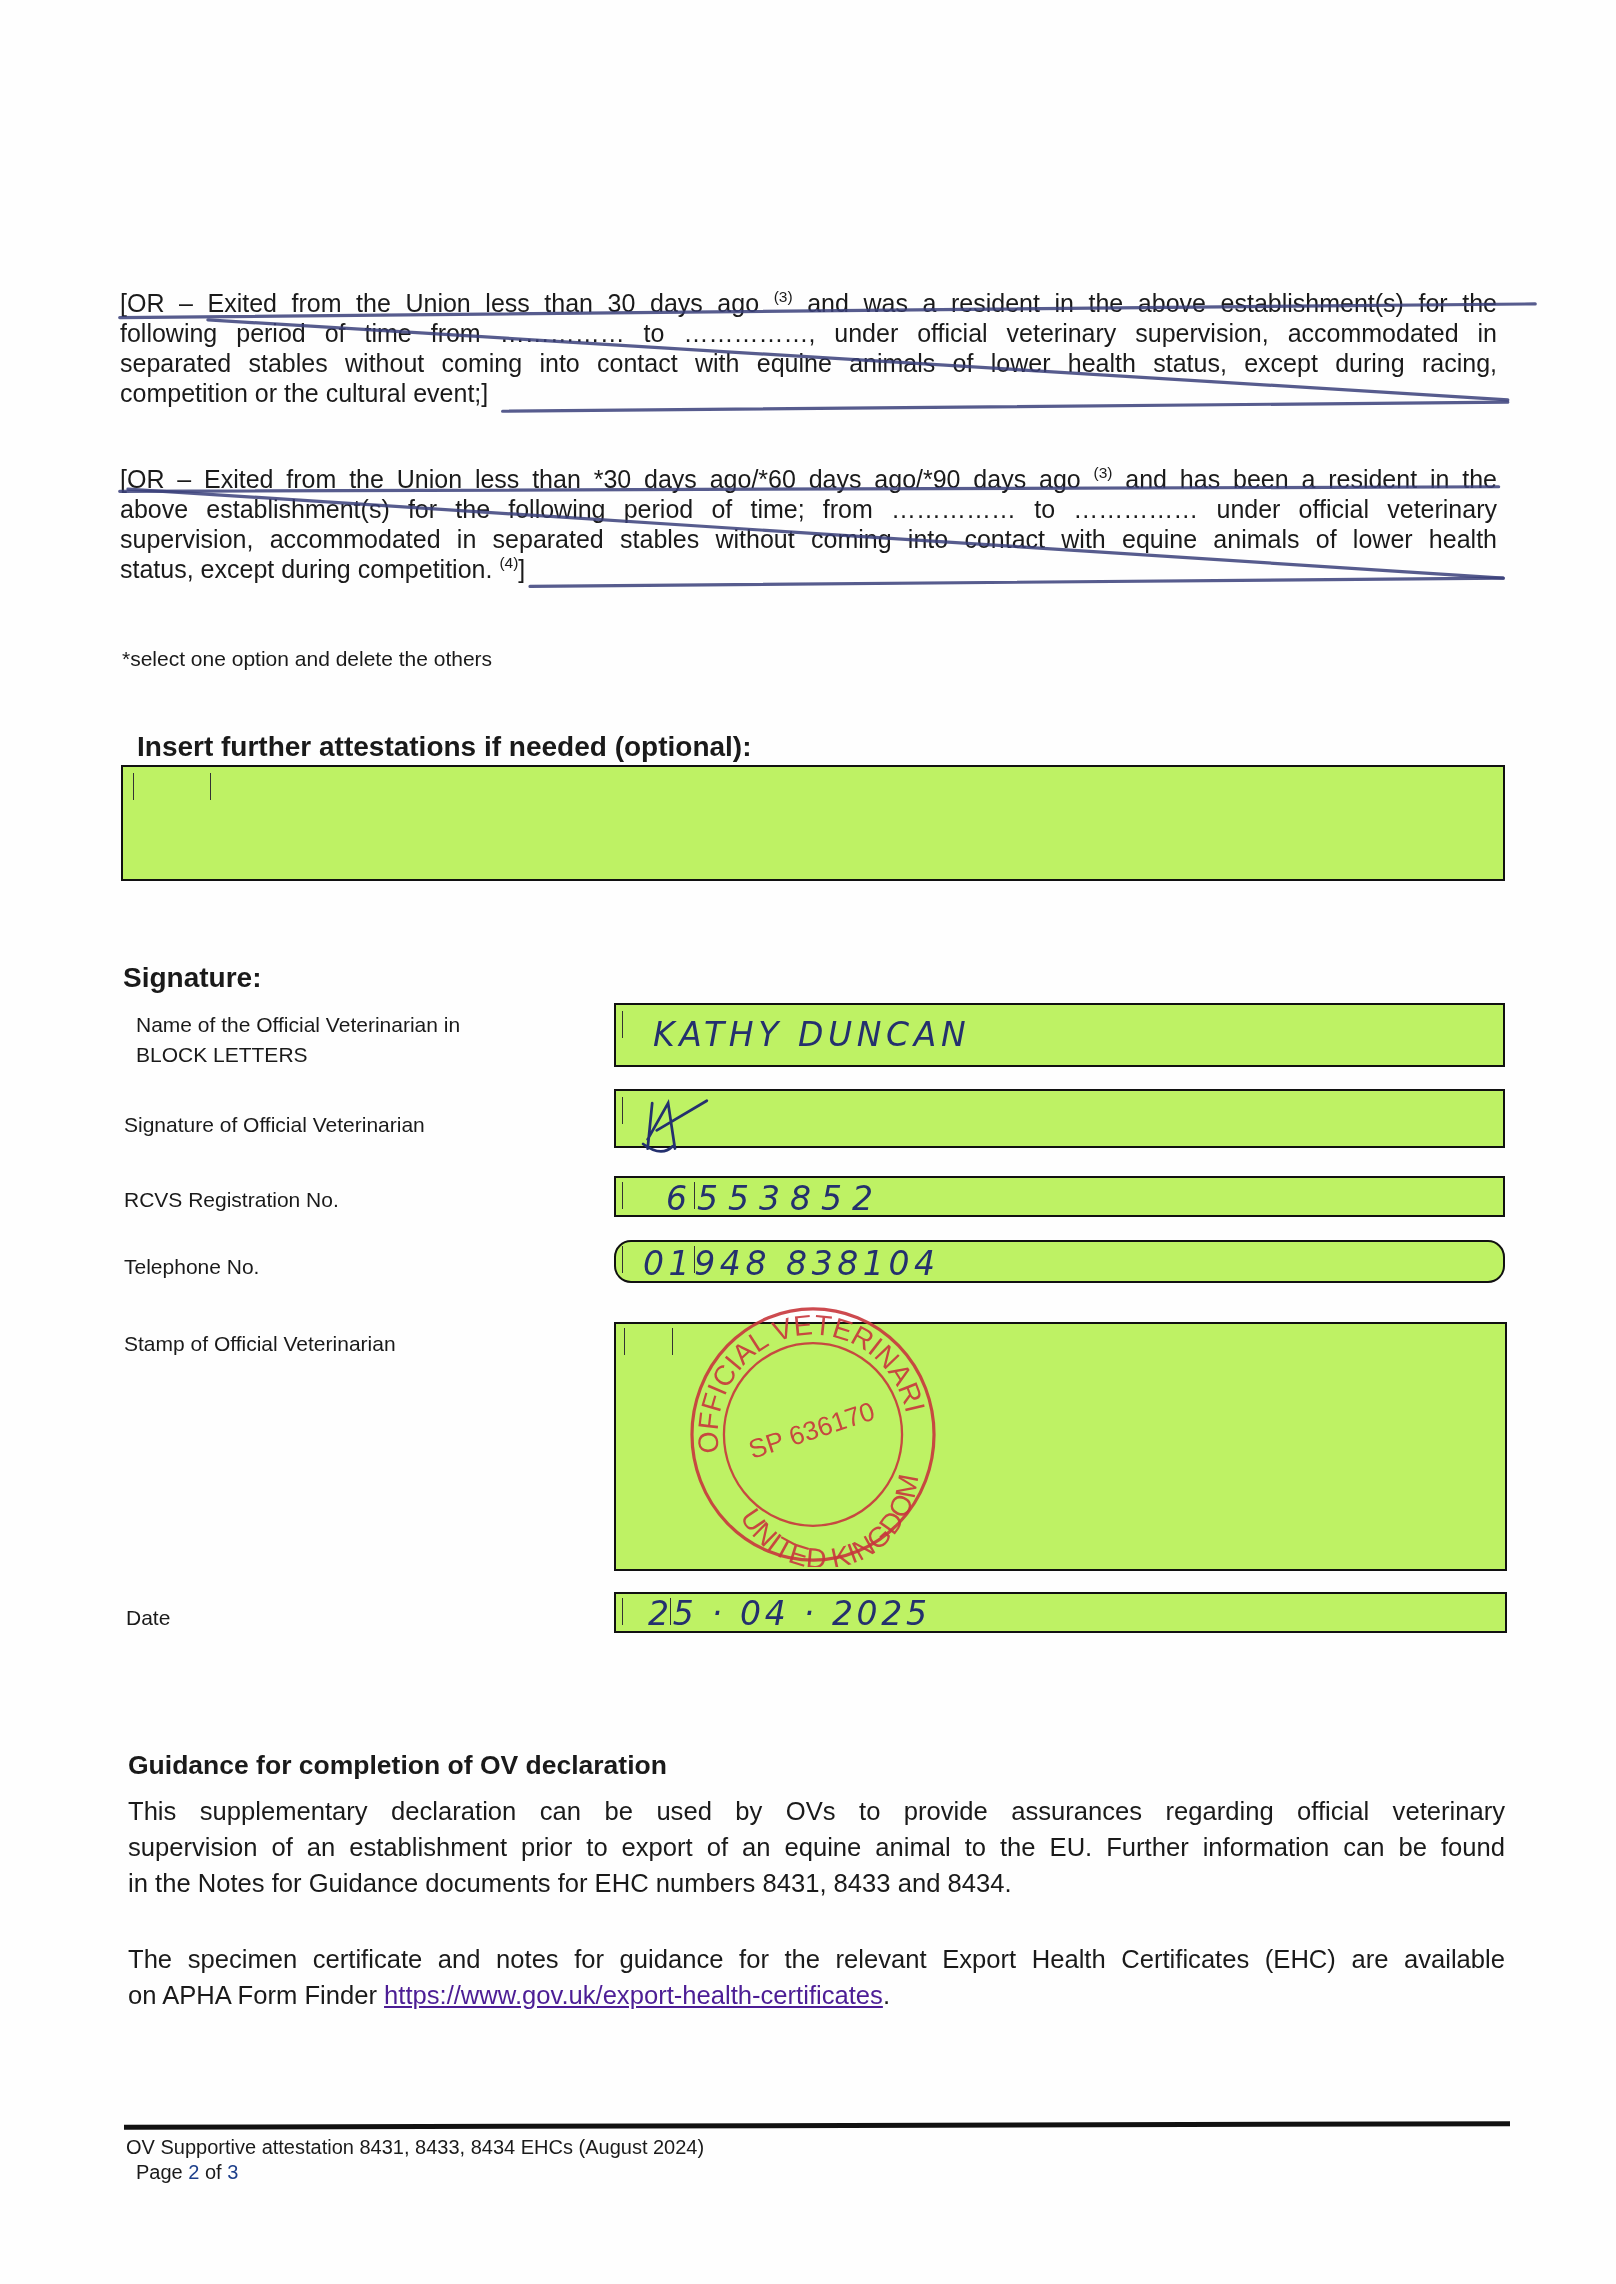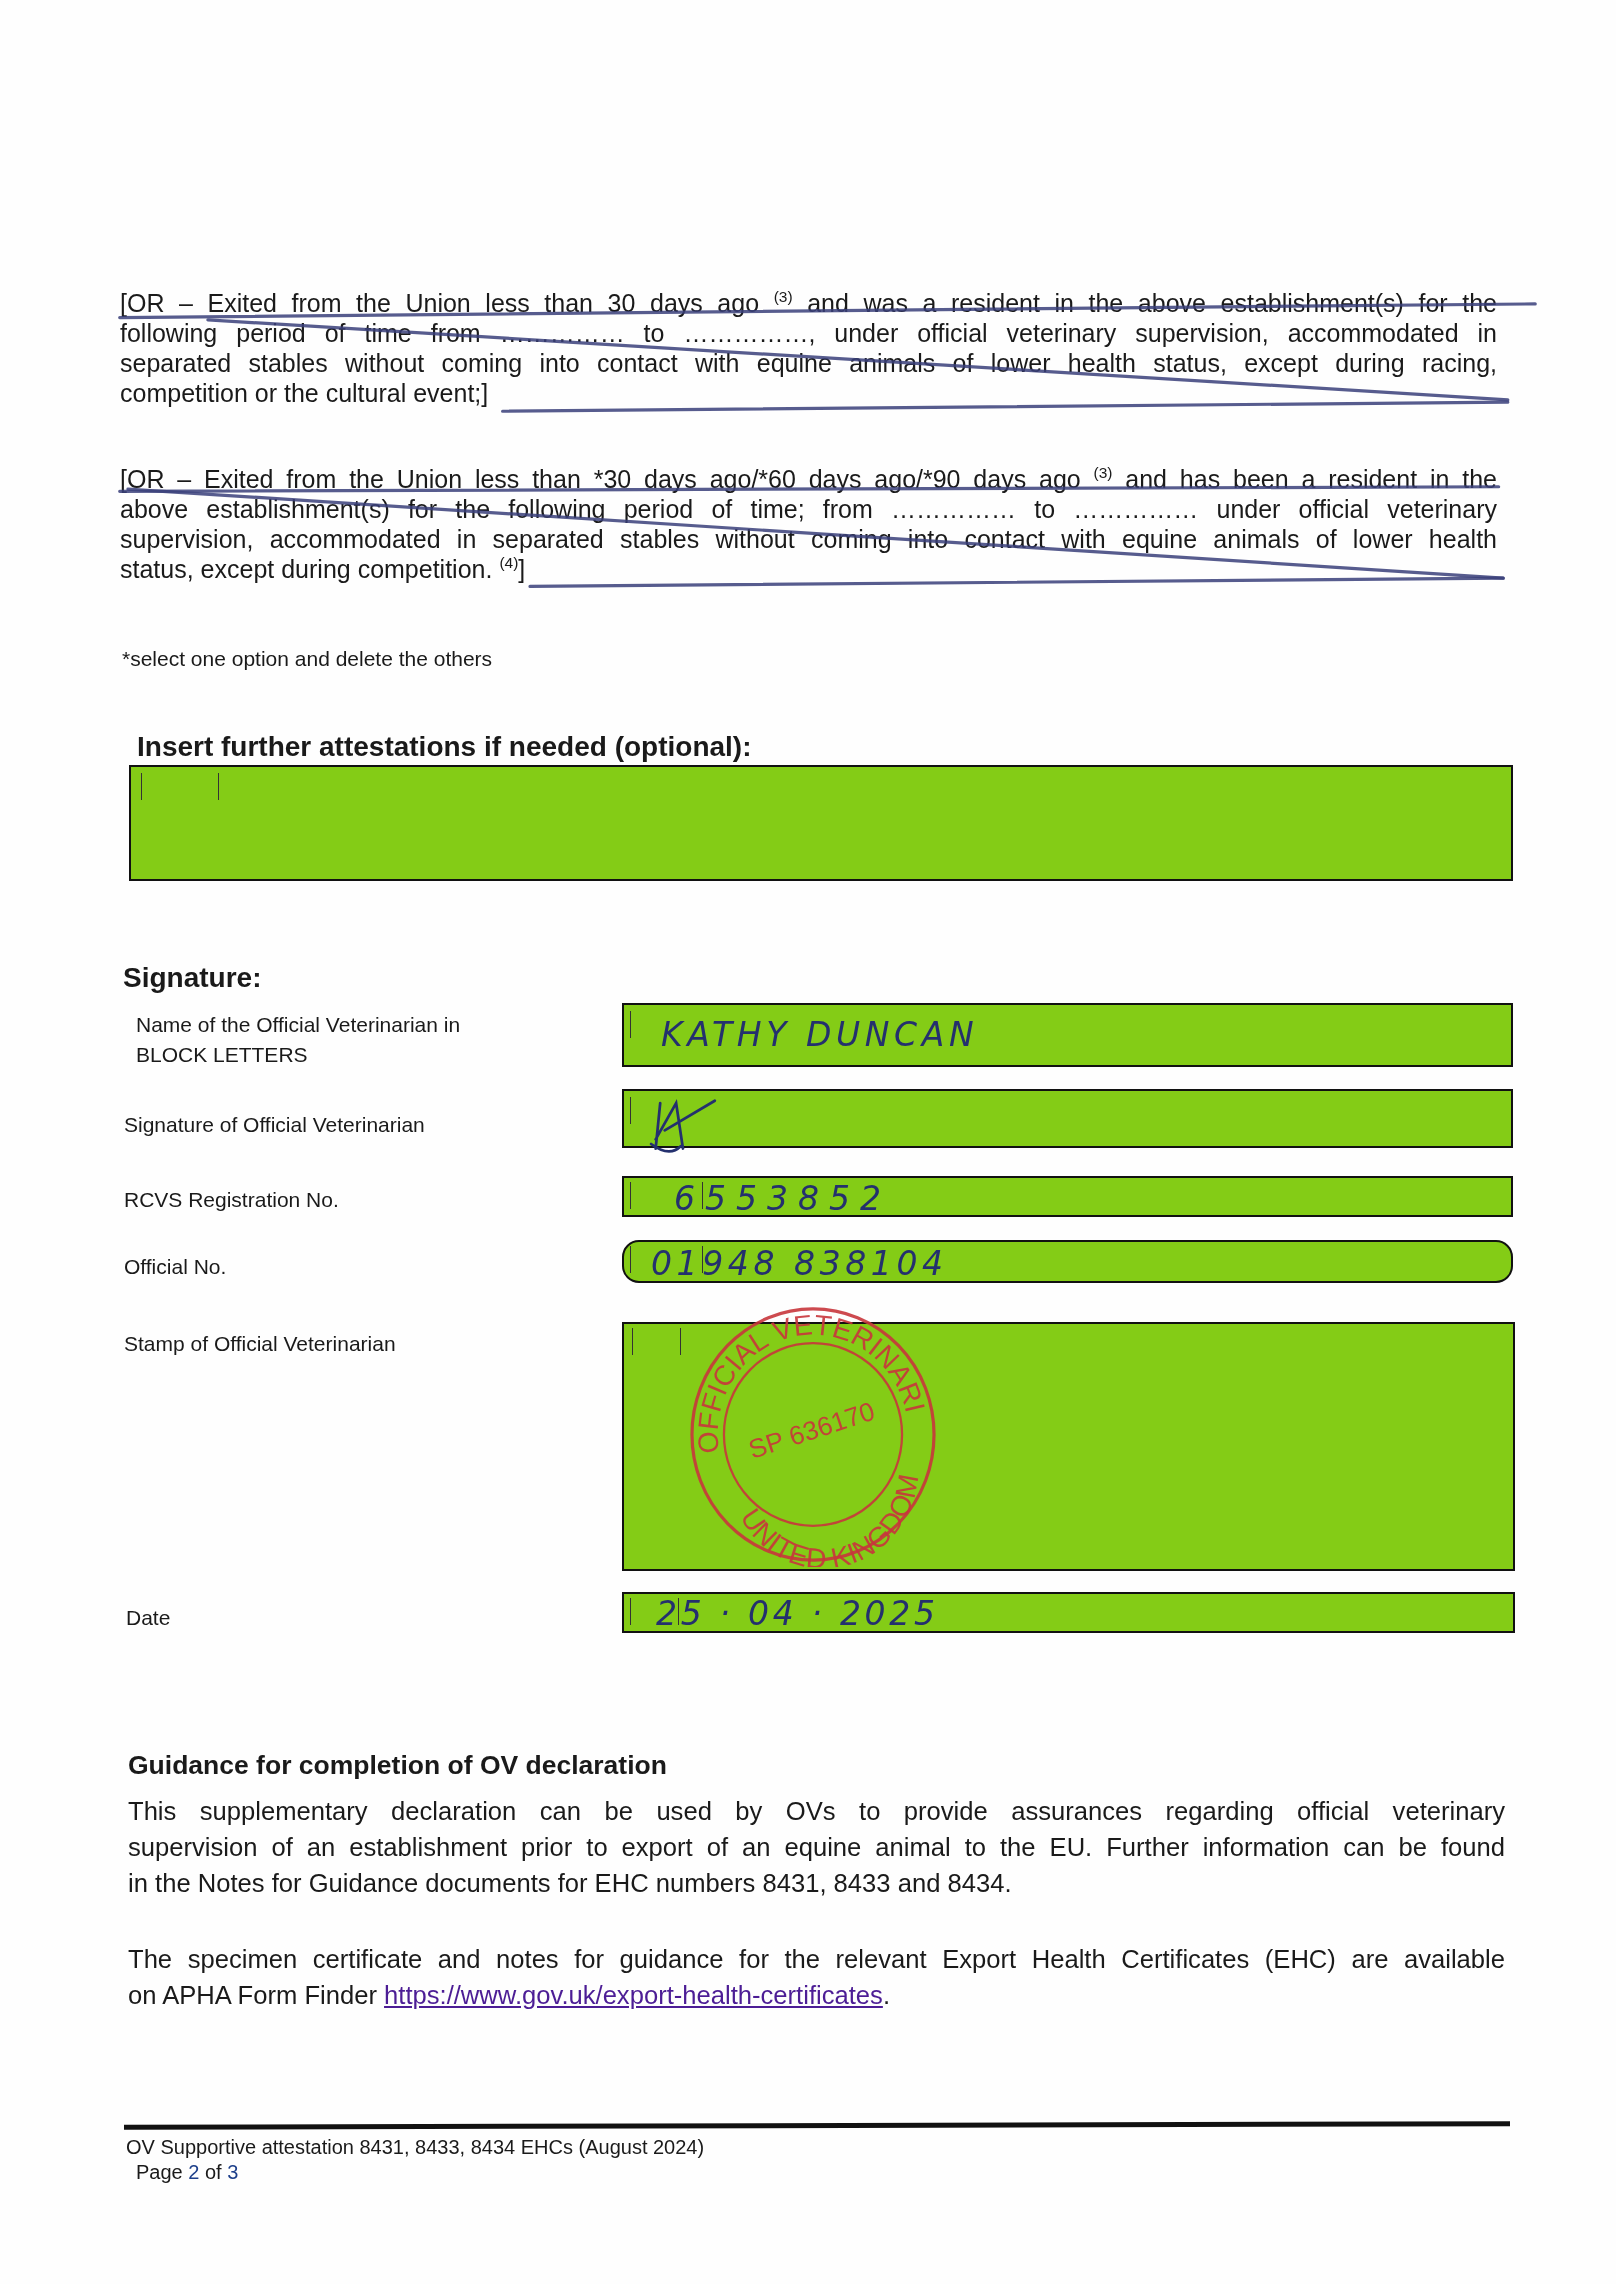--- a/index.html
+++ b/index.html
@@ -4,21 +4,21 @@
 <style>
   html, body { margin:0; padding:0; background:#fefefe; }
   body { width:1617px; height:2284px; position:relative; overflow:hidden;
          font-family:"Liberation Sans", sans-serif; color:#1a1a1a; }
   .abs { position:absolute; }
   .para { font-size:25px; line-height:30px; text-align:justify; text-align-last:justify; }
   .para .last { text-align-last:left; }
   .ink { stroke:#3a3f7a; stroke-width:7; fill:none; stroke-linecap:round; opacity:0.85; }
   sup { font-size:15.5px; vertical-align:10px; line-height:0; }
   .label { font-size:21px; line-height:30px; }
-  .field { position:absolute; border:2.3px solid #111; box-sizing:border-box; background:#84cc16;margin-left:8px; }
+  .field { position:absolute; border:2.3px solid #111; box-sizing:border-box; background:#bef264; }
   .cursor { position:absolute; top:6.4px; width:0; border-left:1.4px solid #333; }
   .hand { font-family:"DejaVu Sans", sans-serif; color:#24306e; font-size:33px; letter-spacing:4.6px; position:absolute; font-style:italic; }
   .heading { font-weight:bold; font-size:28px; }
   .link { color:#4c1d95; text-decoration:underline; }
 </style>
 </head>
 <body>
 
 <div class="abs para" style="left:120px; top:288px; width:1377px;">
   <div><span>[OR – Exited from the Union less than 30 days ago </span><sup>(3)</sup><span> and was a resident in the above establishment(s) for the</span></div>
@@ -73,21 +73,21 @@
 
 </div>
 
 <div class="abs label" style="left:124px; top:1185px;">RCVS Registration No.</div>
 <div class="field" style="left:614px; top:1176px; width:891px; height:41px;">
   <span class="cursor" style="left:5.5px; top:3.7px; height:27px;"></span>
   <span class="cursor" style="left:78px; top:3.7px; height:27px;"></span>
   <span class="hand" style="left:50px; top:0.9px; letter-spacing:10px;">6553852</span>
 </div>
 
-<div class="abs label" style="left:124px; top:1252px;">Official No.</div>
+<div class="abs label" style="left:124px; top:1252px;">Telephone No.</div>
 <div class="field" style="left:614px; top:1240px; width:891px; height:43px;border-radius:17px;">
   <span class="cursor" style="left:5.5px; top:3.7px; height:27px;"></span>
   <span class="cursor" style="left:78px; top:3.7px; height:27px;"></span>
   <span class="hand" style="left:27px; top:1.8px;">01948 838104</span>
 </div>
 
 <div class="abs label" style="left:124px; top:1329px;">Stamp of Official Veterinarian</div>
 <div class="field" style="left:614px; top:1322px; width:893px; height:249px;">
   <span class="cursor" style="left:8.2px; top:3.7px; height:27px;"></span>
   <span class="cursor" style="left:56px; top:3.7px; height:27px;"></span>

